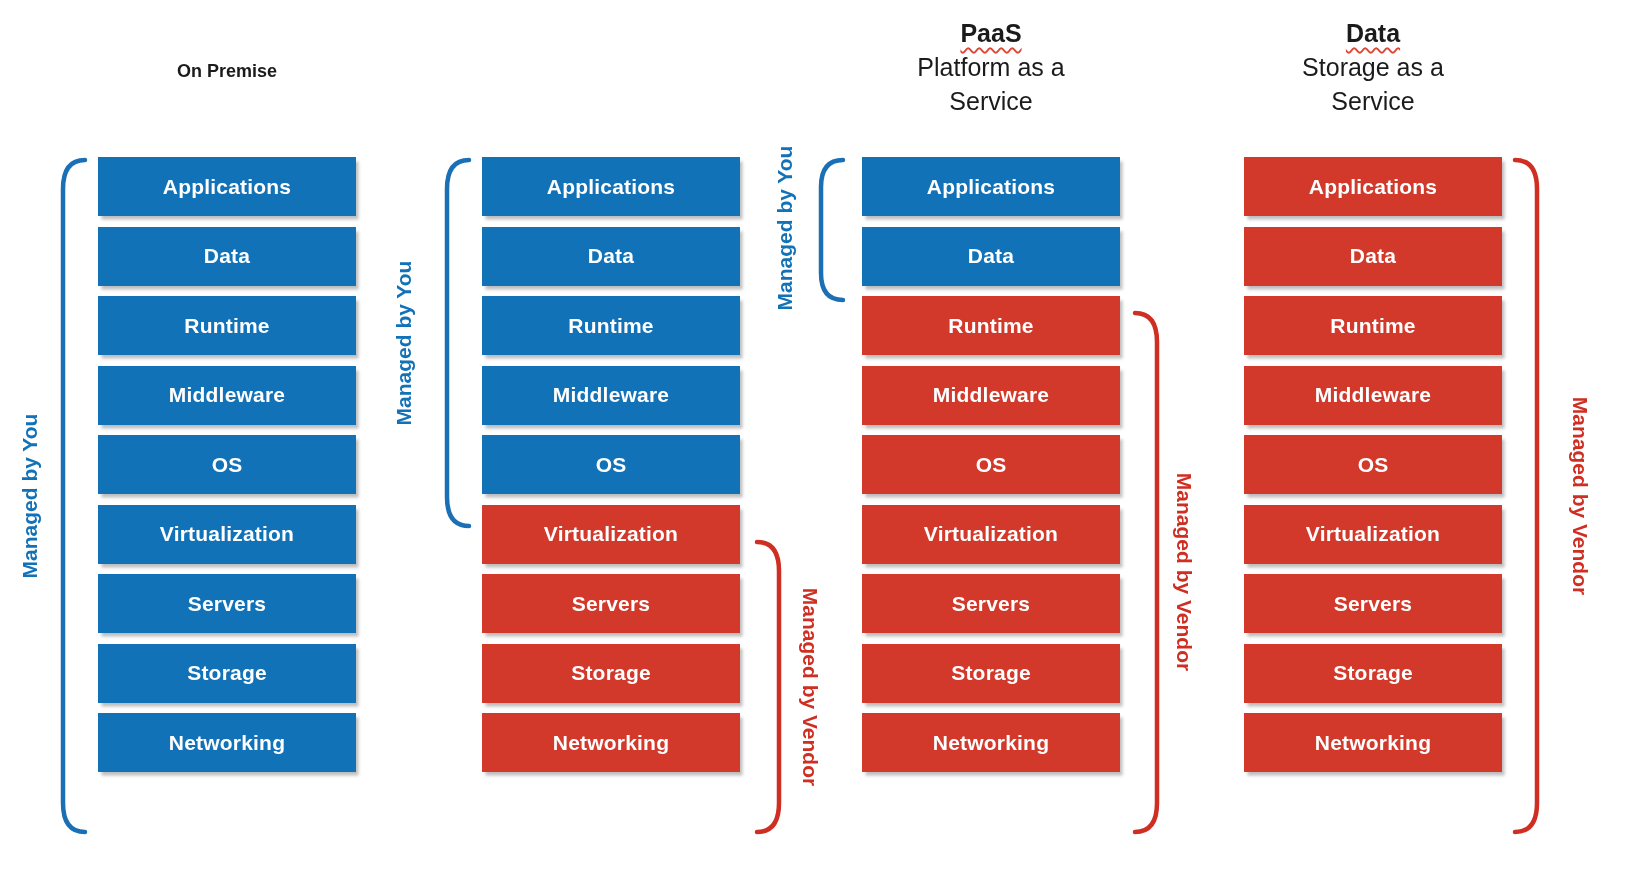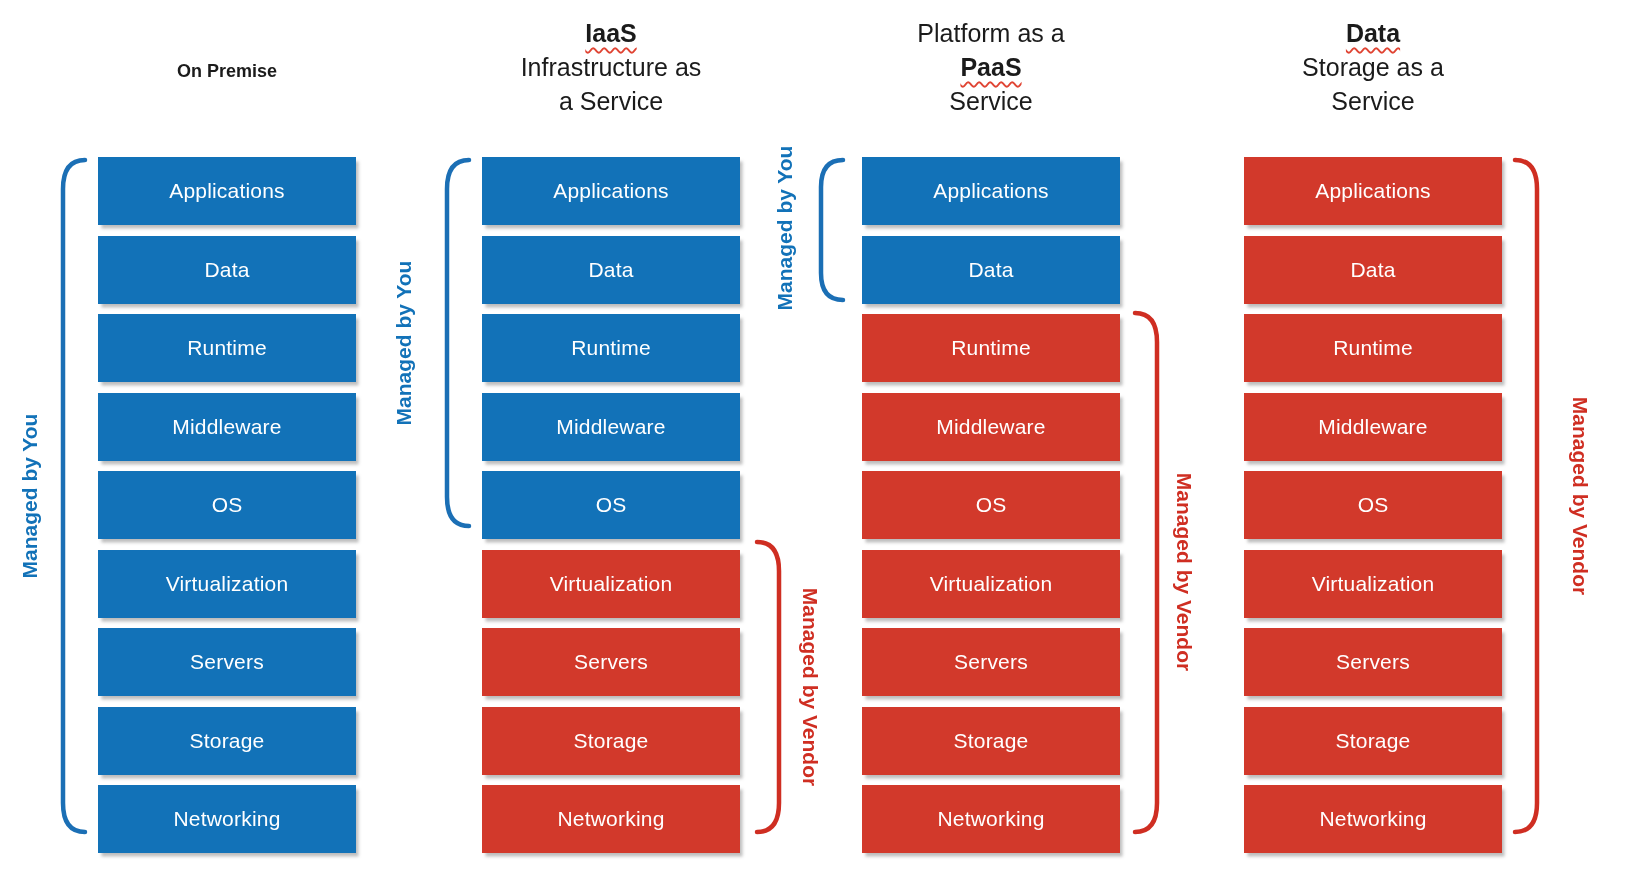--- a/index.html
+++ b/index.html
@@ -31,22 +31,22 @@
     text-decoration-thickness:1.5px;
     text-underline-offset:5px;
   }
   .title.single-line{font-weight:700;font-size:18px;padding-top:38px;}
   
   .stack{
     position:absolute;top:157px;width:258px;
     display:flex;flex-direction:column;gap:10.5px;
   }
   .cell{
-    height:68px;display:flex;align-items:center;justify-content:center;
-    color:var(--box-text,#fff);font-weight:400;font-size:21px;letter-spacing:.2px;
+    height:59px;display:flex;align-items:center;justify-content:center;
+    color:var(--box-text,#fff);font-weight:700;font-size:21px;letter-spacing:.2px;
     box-shadow:2.5px 3.5px 3px rgba(125,125,125,.5);
   }
   .cell.blue{background:var(--you-blue,#1272b8);}
   .cell.red{background:var(--vendor-red,#d2392b);}
   
   .bracket{position:absolute;}
   .bracket path{fill:none;stroke-width:4.5;stroke-linecap:round;}
   .bracket path.bl{stroke:var(--bracket-blue,#1b6fb5);}
   .bracket path.rd{stroke:var(--bracket-red,#cf2e22);}
   
@@ -59,29 +59,24 @@
 </style>
 </head>
 <body>
 
 <div class="canvas">
 
   <div class="title single-line" style="left:67px;">
     <span>On Premise</span>
   </div>
 
-  <div class="title" style="left:451px;">
-    <div><span class="acronym">IaaS</span></div>
-    <div>Infrastructure as</div>
-    <div>a Service</div>
-  </div>
 
   <div class="title" style="left:831px;">
+    <div><span class="acronym">PaaS</span></div>
     <div>Platform as a</div>
-    <div><span class="acronym">PaaS</span></div>
     <div>Service</div>
   </div>
 
   <div class="title" style="left:1213px;">
     <div><span class="acronym">Data</span></div>
     <div>Storage as a</div>
     <div>Service</div>
   </div>
 
   <div class="stack" style="left:98px;">

